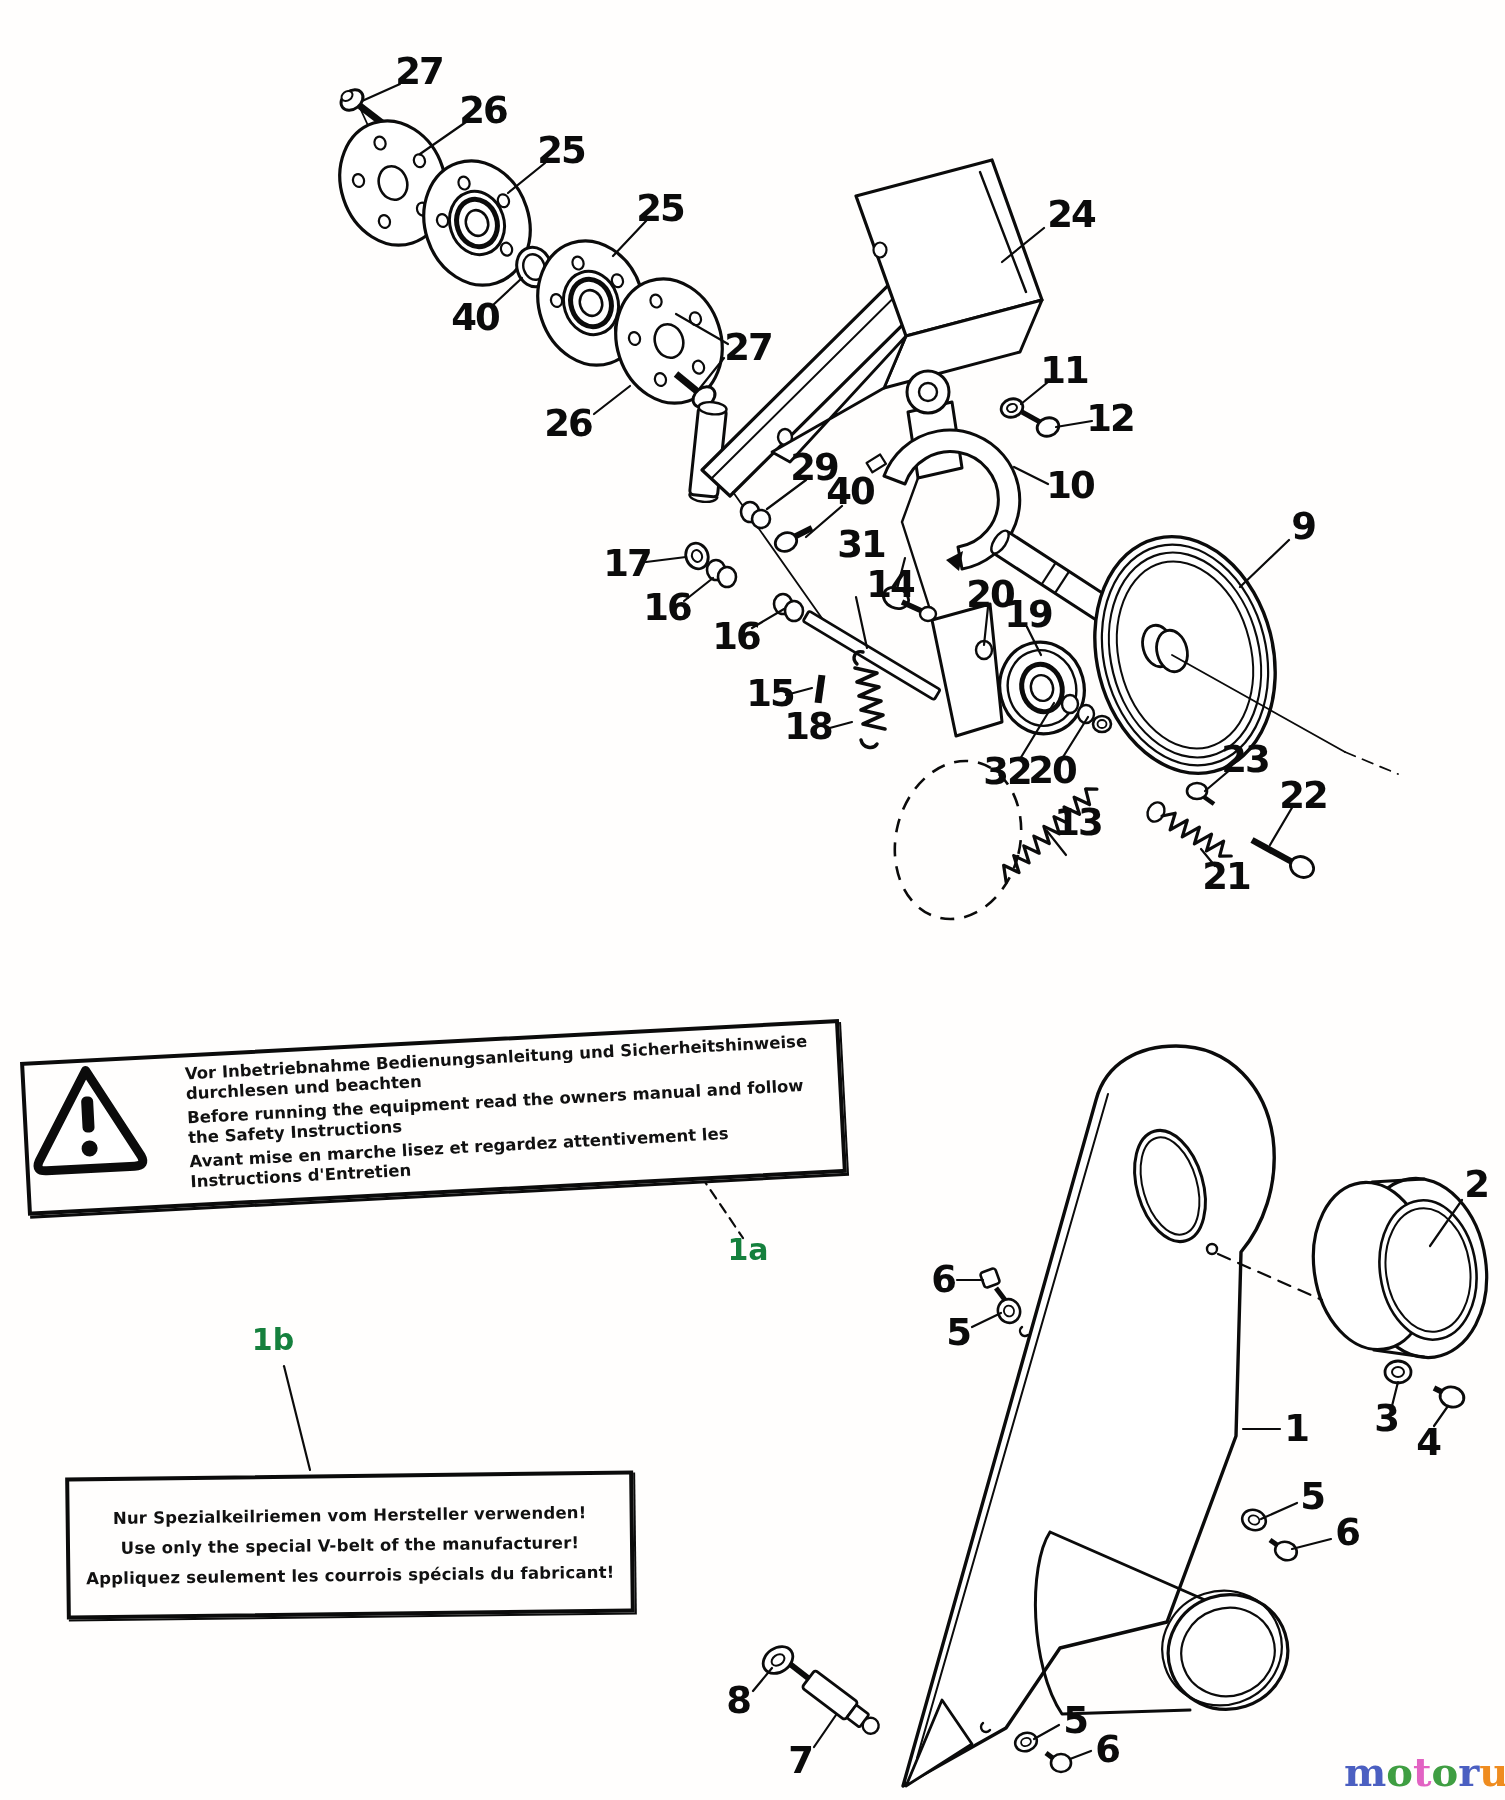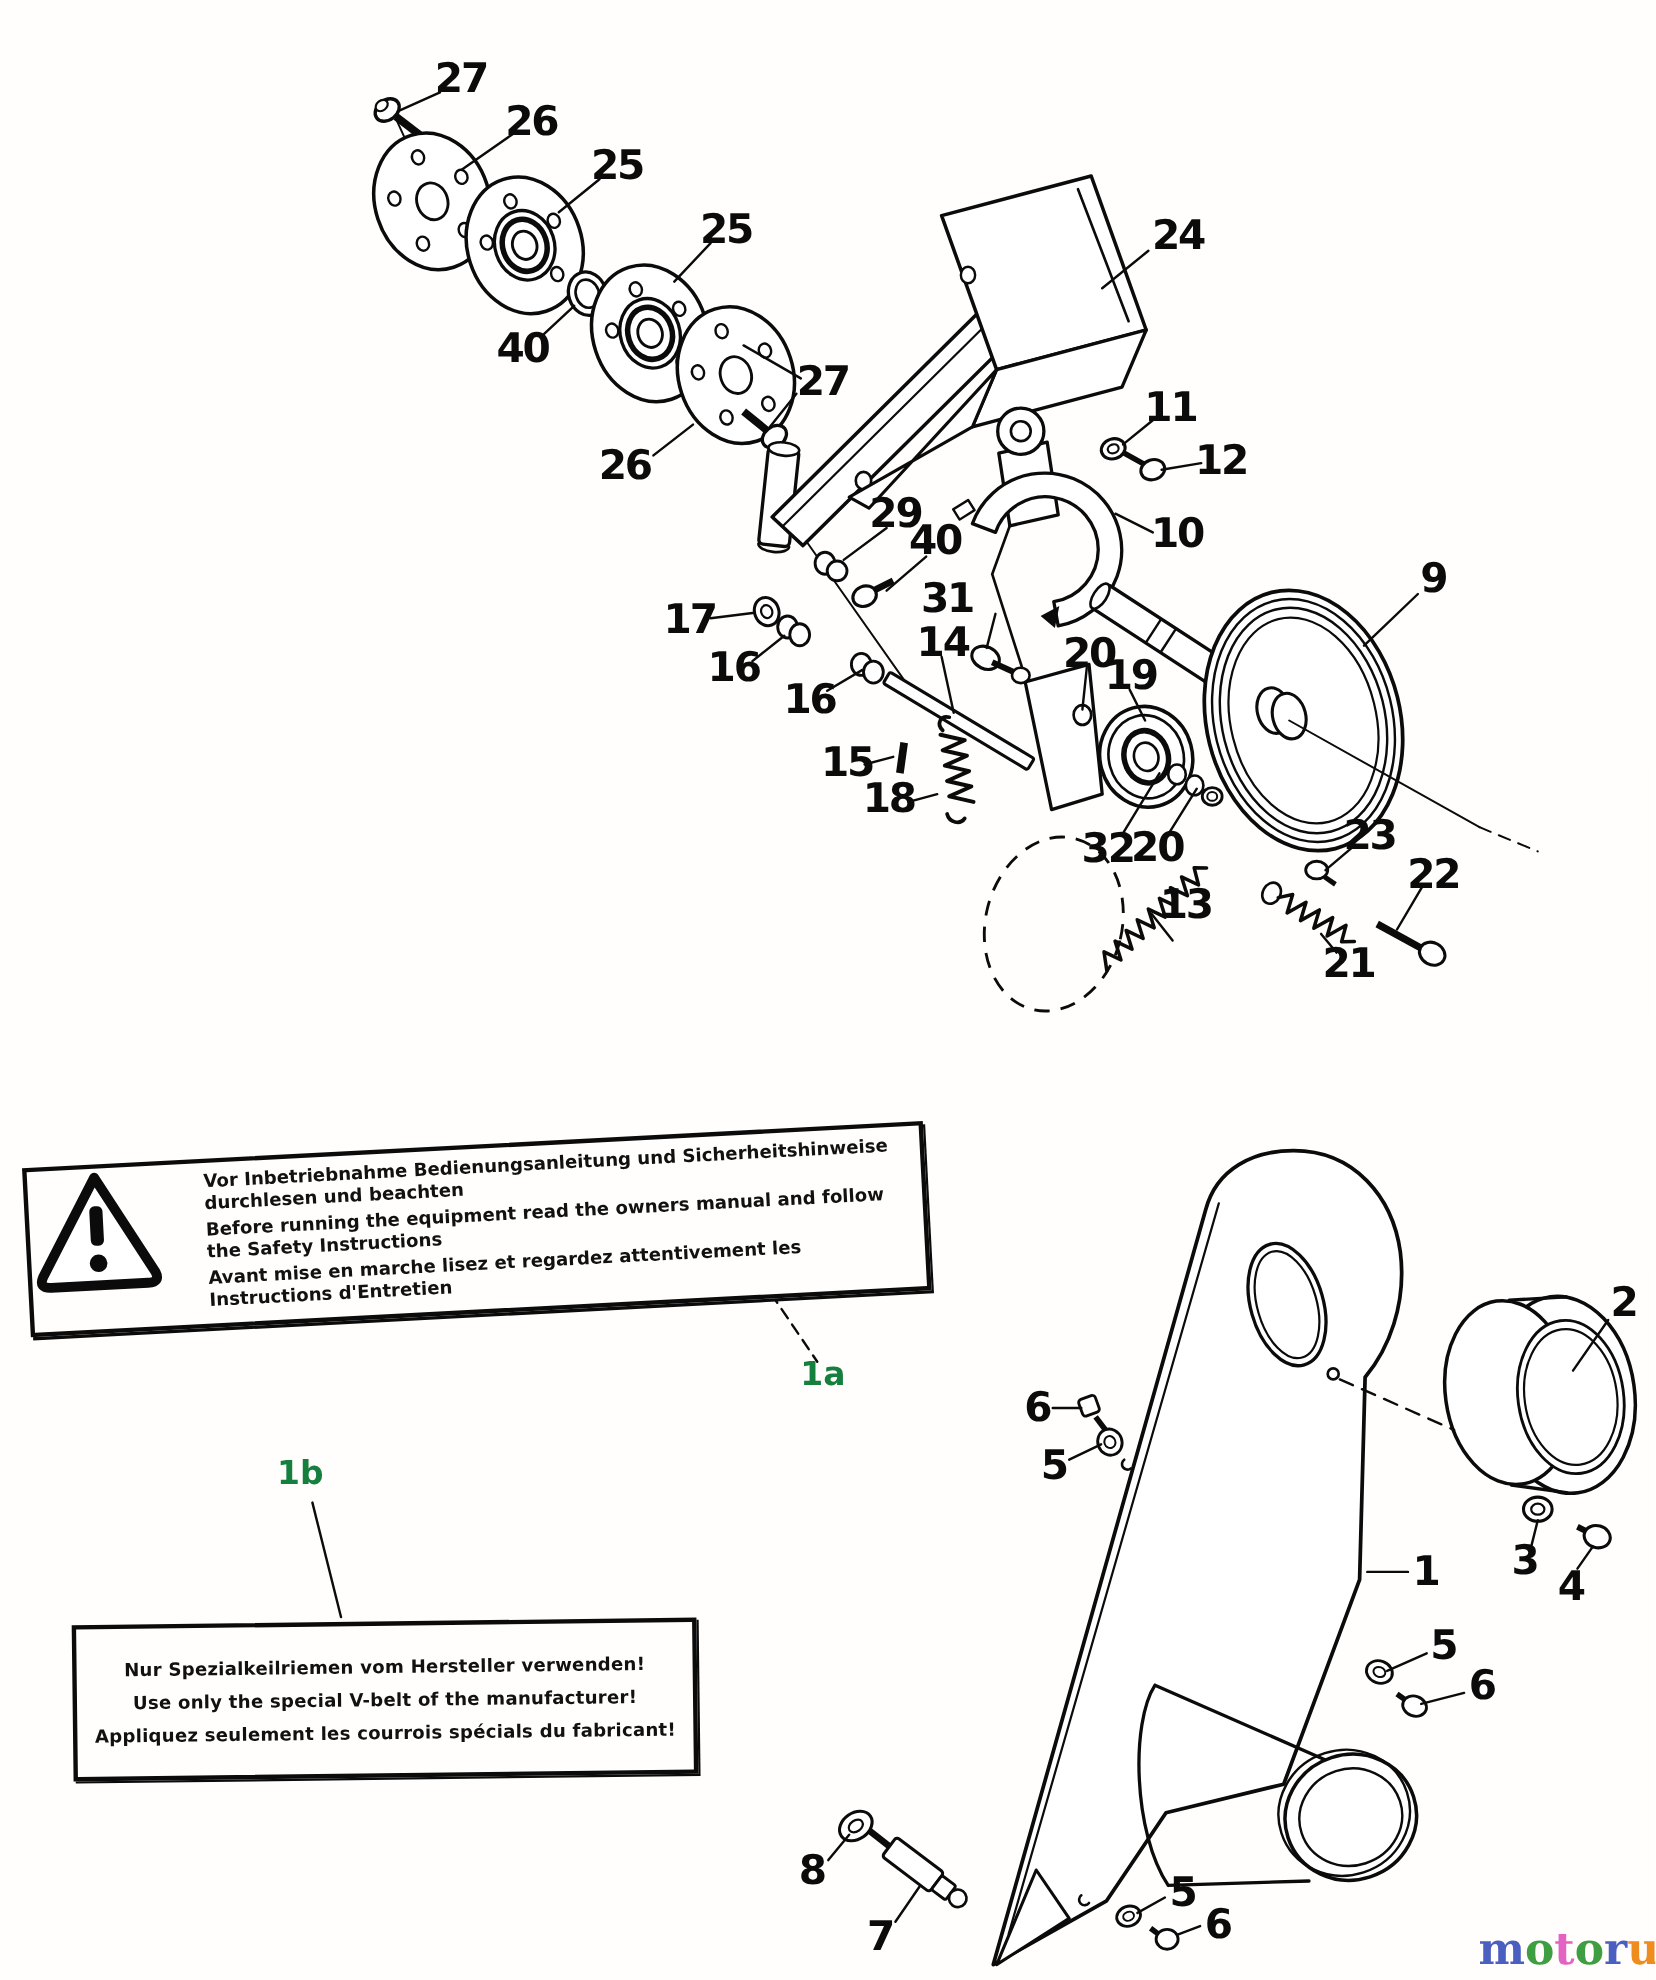--- a/index.html
+++ b/index.html
@@ -367,21 +367,21 @@
       <div class="callout" style="left: 1064px; top: 370px;">11</div>
       <div class="callout" style="left: 1110px; top: 418px;">12</div>
       <div class="callout" style="left: 1070px; top: 485px;">10</div>
       <div class="callout" style="left: 814px; top: 467px;">29</div>
       <div class="callout" style="left: 850px; top: 491px;">40</div>
       <div class="callout" style="left: 861px; top: 544px;">31</div>
       <div class="callout" style="left: 1303px; top: 526px;">9</div>
       <div class="callout" style="left: 627px; top: 563px;">17</div>
       <div class="callout" style="left: 667px; top: 607px;">16</div>
       <div class="callout" style="left: 736px; top: 636px;">16</div>
-      <div class="callout" style="left: 857px; top: 584px; text-align: center;">14</div>
+      <div class="callout" style="left: 890px; top: 584px; text-align: center;">14</div>
       <div class="callout" style="left: 770px; top: 693px;">15</div>
       <div class="callout" style="left: 808px; top: 726px;">18</div>
       <div class="callout" style="left: 990px; top: 594px;">20</div>
       <div class="callout" style="left: 1028px; top: 614px;">19</div>
       <div class="callout" style="left: 1007px; top: 771px;">32</div>
       <div class="callout" style="left: 1052px; top: 770px;">20</div>
       <div class="callout" style="left: 1078px; top: 822px;">13</div>
       <div class="callout" style="left: 1245px; top: 759px;">23</div>
       <div class="callout" style="left: 1303px; top: 795px;">22</div>
       <div class="callout" style="left: 1226px; top: 876px;">21</div>

